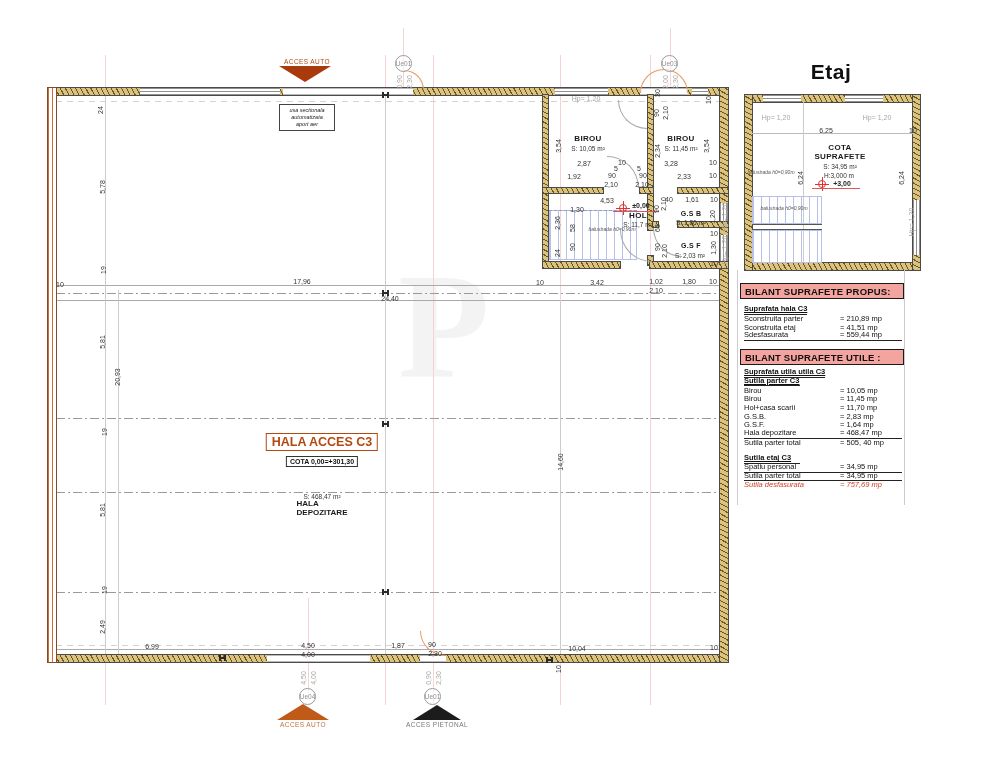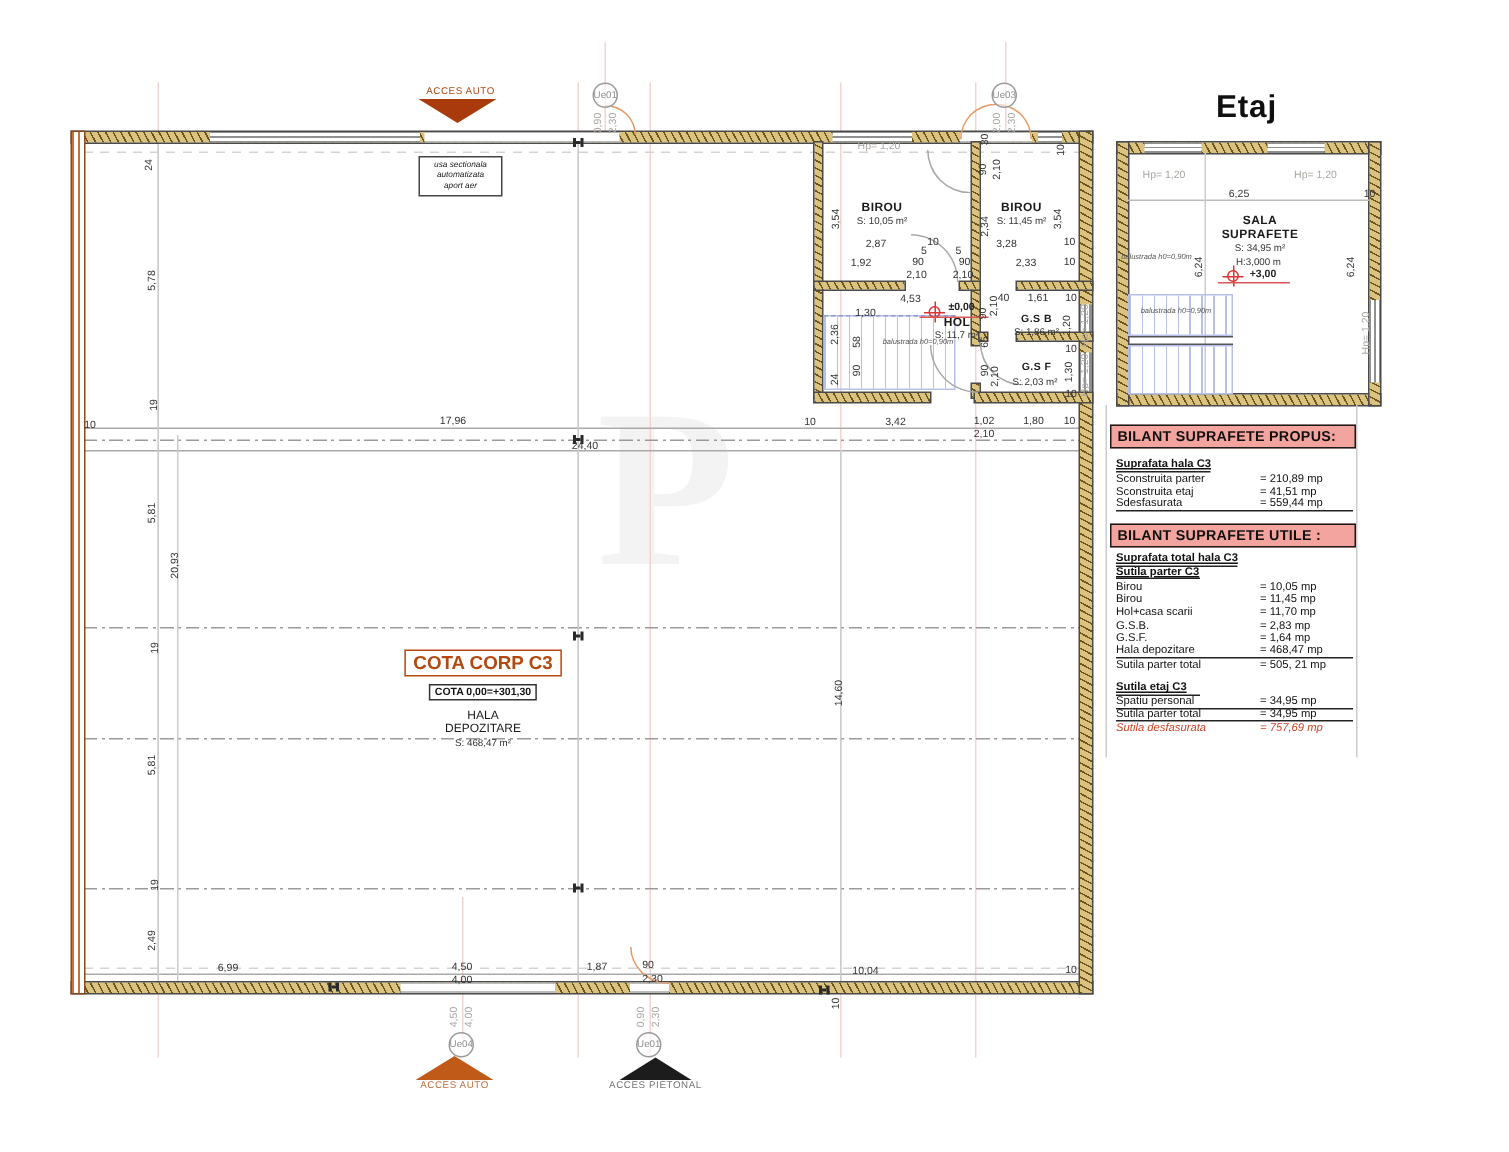--- a/index.html
+++ b/index.html
@@ -43,21 +43,21 @@
   .lvlline{position:absolute;height:1px;background:#d55;}
   .lvltext{position:absolute;font-size:7px;font-weight:bold;color:#222;transform:translate(-50%,-50%);white-space:nowrap;}
   
   .rname{position:absolute;font-size:8px;font-weight:bold;color:#1a1a1a;transform:translate(-50%,-50%);white-space:nowrap;letter-spacing:.3px;}
   .rarea{position:absolute;font-size:6.5px;color:#333;transform:translate(-50%,-50%);white-space:nowrap;}
   
   .halabox{position:absolute;transform:translateX(-50%);border:1.5px solid #b4490f;color:#b4490f;
            font-size:12.5px;font-weight:bold;padding:1px 5px;background:#fff;white-space:nowrap;}
   .cotabox{position:absolute;transform:translateX(-50%);border:1px solid #333;color:#111;
            font-size:7px;font-weight:bold;padding:1px 3px;background:#fff;white-space:nowrap;}
-  .cname{position:absolute;transform:translateX(-50%);font-size:8px;font-weight:normal;text-align:center;line-height:9px;color:#1a1a1a;}
+  .cname{position:absolute;transform:translateX(-50%);font-size:8px;font-weight:bold;text-align:left;line-height:9px;color:#1a1a1a;margin-top:27px;}
   
   .tri{position:absolute;width:0;height:0;}
   .acclabel{position:absolute;font-size:6.5px;transform:translate(-50%,-50%);white-space:nowrap;letter-spacing:.4px;}
   .usabox{position:absolute;border:1px solid #444;background:#fff;font-size:5.5px;font-style:italic;
           text-align:center;line-height:7px;padding:2px 1px;color:#222;}
   
   .etitle{position:absolute;transform:translateX(-50%);font-size:21px;font-weight:bold;color:#101010;letter-spacing:.5px;}
   
   .thead{position:absolute;background:#f4a49e;border:1.2px solid #1a1a1a;font-size:9.5px;font-weight:bold;
          color:#101010;padding:2px 4px 1px 4px;letter-spacing:.2px;white-space:nowrap;}
@@ -159,21 +159,21 @@
   <div class="rarea" style="left:638px;top:224px;">S: 11,7 m²</div>
   <div class="rname" style="left:691px;top:213px;font-size:7px;">G.S B</div>
   <div class="rarea" style="left:691px;top:222px;">S: 1,86 m²</div>
   <div class="rname" style="left:691px;top:245px;font-size:7px;">G.S F</div>
   <div class="rarea" style="left:690px;top:255px;">S: 2,03 m²</div>
 
   <div class="lvltext" style="left:641px;top:205px;">±0,00</div>
   <div class="lvl" style="left:619px;top:204px;"></div>
   <div class="lvlline" style="left:613px;top:211px;width:46px;"></div>
 
-  <div class="halabox" style="left:322px;top:433px;">COTA CORP C3</div>
+  <div class="halabox" style="left:322px;top:433px;">HALA ACCES C3</div>
   <div class="cotabox" style="left:322px;top:456px;">COTA 0,00=+301,30</div>
   <div class="cname" style="left:322px;top:472px;white-space:pre-line;">HALA
 DEPOZITARE</div>
   <div class="rarea" style="left:322px;top:496px;">S: 468,47 m²</div>
 
   <div class="acclabel" style="left:307px;top:61px;color:#b04a10;">ACCES AUTO</div>
   <div class="tri" style="left:279px;top:66px;border-left:26px solid transparent;border-right:26px solid transparent;border-top:16px solid #a83a0c;"></div>
   <div class="usabox" style="left:279px;top:104px;width:56px;">
     <div>usa sectionala</div>
     <div>automatizata</div>
@@ -192,21 +192,21 @@
   <div class="wallV" style="left:745px;top:95px;width:7px;height:175px;"></div>
   <div class="wallV" style="left:913px;top:95px;width:7px;height:175px;"></div>
   <div class="winV" style="left:913px;top:200px;width:7px;height:55px;"></div>
   <div class="dimline" style="left:752px;top:133px;width:161px;height:1px;background:#bbb;"></div>
   <div class="gridline" style="left:803px;top:102px;width:1px;height:161px;"></div>
 
   <div class="stairs" style="left:752px;top:196px;width:70px;height:28px;"></div>
   <div class="stairs" style="left:752px;top:230px;width:70px;height:33px;"></div>
   <div class="abs" style="left:752px;top:224px;width:70px;height:6px;border-top:1px solid #555;border-bottom:1px solid #555;"></div>
 
-  <div class="rname" style="left:840px;top:147px;">SALA</div>
+  <div class="rname" style="left:840px;top:147px;">COTA</div>
   <div class="rname" style="left:840px;top:156px;">SUPRAFETE</div>
   <div class="rarea" style="left:840px;top:166px;">S: 34,95 m²</div>
   <div class="rarea" style="left:839px;top:175px;">H:3,000 m</div>
   <div class="lvltext" style="left:842px;top:183px;">+3,00</div>
   <div class="lvl" style="left:818px;top:180px;"></div>
   <div class="lvlline" style="left:812px;top:188px;width:48px;"></div>
 
   <div class="gridline" style="left:737px;top:270px;width:1px;height:235px;"></div>
   <div class="gridline" style="left:904px;top:270px;width:1px;height:235px;"></div>
   <div class="thead" style="left:740px;top:283px;width:164px;">BILANT SUPRAFETE PROPUS:</div>
@@ -224,21 +224,21 @@
         <span class="tv">=  41,51 mp</span>
       </div>
       <div class="trow total">
         <span class="tl">Sdesfasurata</span>
         <span class="tv">= 559,44 mp</span>
       </div>
     </div>
   <div class="thead" style="left:740px;top:349px;width:164px;">BILANT SUPRAFETE UTILE :</div>
   <div class="tbody" style="left:744px;top:369px;width:158px;">
       <div class="trow head">
-        <span class="tl">Suprafata total hala C3</span>
+        <span class="tl">Suprafata utila utila C3</span>
         <span class="tv"></span>
       </div>
       <div class="trow head">
         <span class="tl">Sutila parter C3</span>
         <span class="tv"></span>
       </div>
       <div class="trow ">
         <span class="tl">Birou</span>
         <span class="tv">= 10,05 mp</span>
       </div>
@@ -257,21 +257,21 @@
       <div class="trow ">
         <span class="tl">G.S.F.</span>
         <span class="tv">=  1,64 mp</span>
       </div>
       <div class="trow line">
         <span class="tl">Hala depozitare</span>
         <span class="tv">= 468,47 mp</span>
       </div>
       <div class="trow ">
         <span class="tl">Sutila parter total</span>
-        <span class="tv">= 505, 21 mp</span>
+        <span class="tv">= 505, 40 mp</span>
       </div>
       <div class="trow gap">
         <span class="tl"></span>
         <span class="tv"></span>
       </div>
       <div class="trow head">
         <span class="tl">Sutila etaj C3</span>
         <span class="tv"></span>
       </div>
       <div class="trow line">

